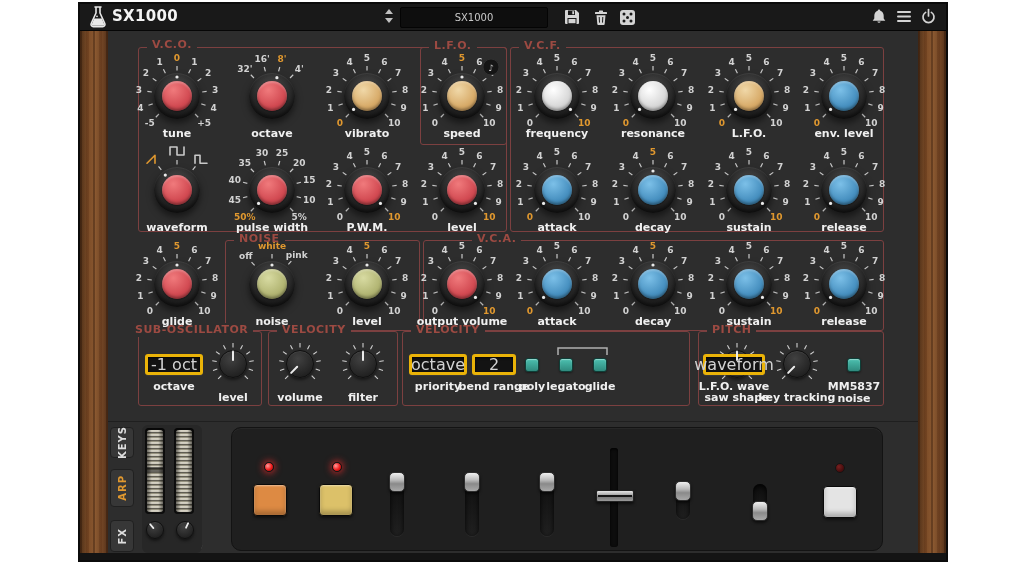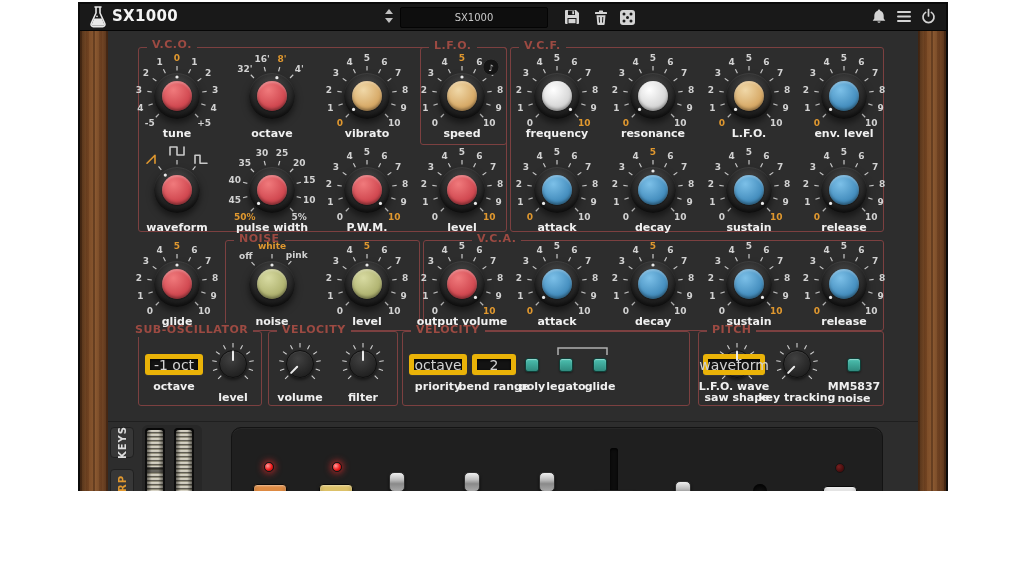--- a/index.html
+++ b/index.html
@@ -1,16 +1,16 @@
 <!DOCTYPE html>
 <html><head>
 <meta charset="utf-8">
 <style>
   html,body{margin:0;padding:0;background:#ffffff;}
-  .stage{position:relative;width:1024px;height:491px;background:#ffffff;overflow:hidden;
+  .stage{position:relative;width:1024px;height:565px;background:#ffffff;overflow:hidden;
          font-family:"DejaVu Sans",sans-serif;}
   
   .win-frame{position:absolute;left:78px;top:2px;width:870px;height:560px;border:2px solid #0b0b0b;
              box-sizing:border-box;z-index:6;pointer-events:none;}
   .titlebar{position:absolute;left:78px;top:2px;width:870px;height:29px;background:#191919;
             border-bottom:1px solid #060606;box-sizing:border-box;z-index:5;}
   .tb{position:absolute;display:block;line-height:1;}
   .tb-title{font-size:15px;font-weight:bold;color:#f4f4f4;letter-spacing:.3px;}
   .preset{position:absolute;width:146px;height:19px;background:#0e0e0e;border:1px solid #040404;
           border-radius:2px;display:flex;align-items:center;justify-content:center;
@@ -35,23 +35,23 @@
   
   .knob-bezel{position:absolute;border-radius:50%;
     background:radial-gradient(circle at 50% 32%,#474747,#1b1b1b 78%);
     box-shadow:0 4px 7px rgba(0,0,0,.5), inset 0 1px 1px rgba(255,255,255,.08), inset 0 -3px 5px rgba(0,0,0,.55);}
   .knob-cap{position:absolute;border-radius:50%;
     box-shadow:inset 0 -2px 3px rgba(0,0,0,.35), inset 0 2px 2px rgba(255,255,255,.25), 0 1px 2px rgba(0,0,0,.45);}
   .mini-knob{position:absolute;border-radius:50%;border:1px solid #101010;box-sizing:border-box;
     background:radial-gradient(circle at 42% 30%,#414141,#202020 78%);
     box-shadow:0 2px 3px rgba(0,0,0,.5), inset 0 1px 1px rgba(255,255,255,.08);}
   
-  .dropdown{position:absolute;background:#131313;border:5px solid #eab308;border-radius:3px;box-sizing:border-box;
+  .dropdown{position:absolute;background:#131313;border:3px solid #eab308;border-radius:3px;box-sizing:border-box;
     box-shadow:inset 0 1px 3px rgba(0,0,0,.85), 0 1px 0 rgba(255,255,255,.05);
-    color:#d2d2d2;font-size:14px;display:flex;align-items:center;justify-content:center;}
+    color:#d2d2d2;font-size:16px;display:flex;align-items:center;justify-content:center;}
   .toggle{position:absolute;width:14px;height:14px;border-radius:3px;box-sizing:border-box;
     background:linear-gradient(180deg,#4cc0b0,#2f8a7e);border:1px solid #0e3f38;
     box-shadow:inset 0 1px 1px rgba(255,255,255,.4), 0 1px 2px rgba(0,0,0,.4);}
   
   .arp-panel{position:absolute;background:#1f1f1f;border:1px solid #131313;border-radius:10px;box-sizing:border-box;
     box-shadow:inset 0 1px 0 rgba(255,255,255,.04);}
   .led{position:absolute;width:8px;height:8px;border-radius:50%;border:1px solid #151515;box-sizing:content-box;}
   .led.on{background:radial-gradient(circle at 35% 35%,#ff9a9a,#ee1c1c 55%,#8f0606);
     box-shadow:0 0 7px 1px rgba(255,45,45,.75);}
   .led.off{background:radial-gradient(circle at 35% 35%,#7a2020,#4a0f0f 60%,#330808);}

